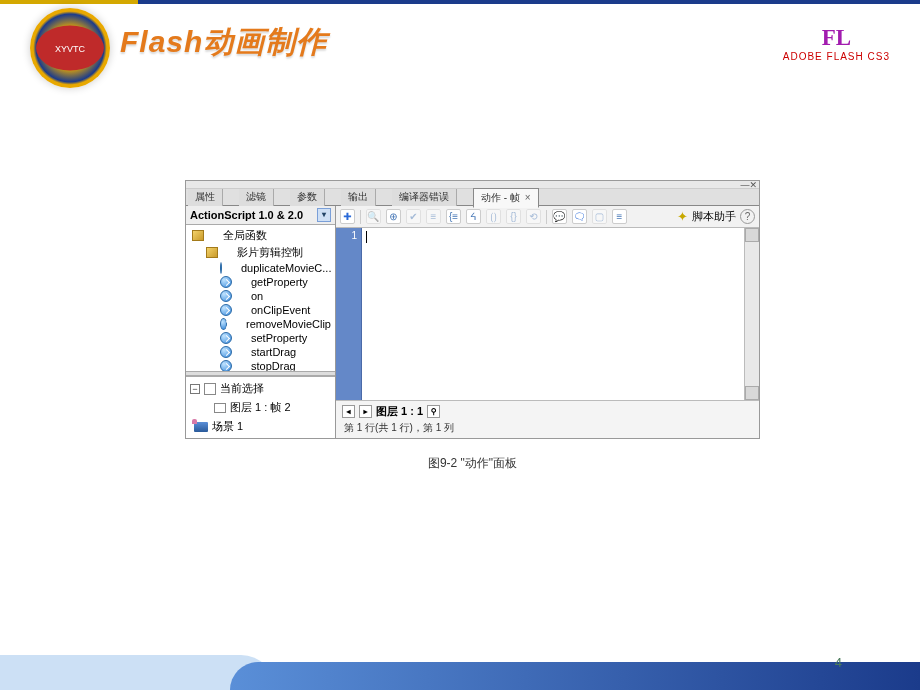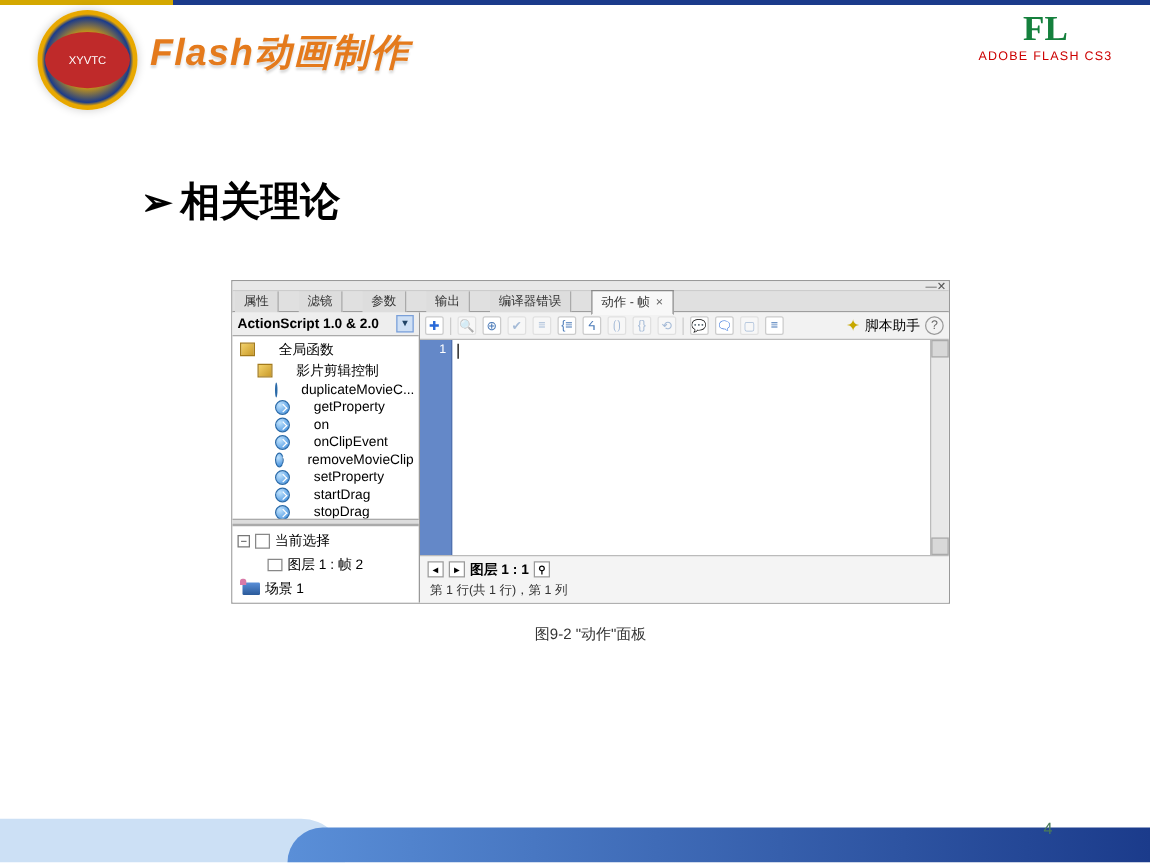--- a/index.html
+++ b/index.html
@@ -4,21 +4,21 @@
   <style>
     * { margin: 0; padding: 0; box-sizing: border-box; }
     body { width: 920px; height: 690px; background: #fff; font-family: "Microsoft YaHei", SimSun, Arial, sans-serif; position: relative; overflow: hidden; }
     
     .header { position: relative; height: 100px; background: #fff; }
     .header-accent { position: absolute; top: 0; left: 0; right: 0; height: 4px; background: linear-gradient(90deg, #d4a800 0%, #d4a800 15%, #1b3b8b 15%, #1b3b8b 100%); }
     .logo-circle { position: absolute; top: 8px; left: 30px; width: 80px; height: 80px; border-radius: 50%; background: radial-gradient(circle, #fff 30%, #e8a800 35%, #1b3b8b 60%, #e8a800 65%); box-shadow: 0 0 8px rgba(0,0,0,0.2); }
     .logo-inner { position: absolute; top: 50%; left: 50%; transform: translate(-50%,-50%); width: 68px; height: 45px; border-radius: 50%; background: #bf2a2a; color: #fff; font-size: 9px; display: flex; align-items: center; justify-content: center; text-align: center; }
     .title-main { position: absolute; top: 22px; left: 120px; font-size: 30px; font-weight: bold; font-style: italic; color: #e47a1c; text-shadow: 0 2px 2px rgba(0,0,0,0.15); letter-spacing: 1px; }
     .fl-logo { position: absolute; top: 10px; right: 30px; text-align: center; }
-    .fl-icon { font-size: 28px; font-weight: bold; color: #15803d; font-family: Georgia, serif; line-height: 1; }
+    .fl-icon { font-size: 23px; font-weight: bold; color: #a21caf; font-family: Georgia, serif; line-height: 1; margin-top: 16px; }
     .fl-text { font-size: 10px; color: #cc0000; letter-spacing: 1px; margin-top: 2px; }
     
     .content { padding: 40px 0 0 113px; }
     .section-title { font-size: 32px; font-weight: bold; color: #000; }
     .arrow-bullet { font-size: 30px; margin-right: 6px; }
     
     .panel-wrap { margin: 40px 0 0 72px; }
     .panel { width: 575px; background: #f4f4f4; border: 1px solid #999; font-size: 11px; font-family: Tahoma, SimSun, sans-serif; position: relative; }
     .panel-topbar { height: 8px; background: #e8e8e8; border-bottom: 1px solid #ccc; position: relative; }
     .panel-topbar::after { content: ""; position: absolute; right: 4px; top: 1px; font-size: 9px; color: #666; }
@@ -94,23 +94,20 @@
     <div class="logo-inner">XYVTC</div>
   </div>
   <div class="title-main">Flash动画制作</div>
   <div class="fl-logo">
     <div class="fl-icon">FL</div>
     <div class="fl-text">ADOBE FLASH CS3</div>
   </div>
 </div>
 
 <div class="content">
-  <div class="section-title">
-    <span class="arrow-bullet">➢</span><span>相关理论</span>
-  </div>
 
   <div class="panel-wrap">
     <div class="panel">
       <div class="panel-topbar">
         <span class="wincontrols">―✕</span>
       </div>
       <div class="tabs">
         <div class="tab">属性</div>
         <div class="tab">滤镜</div>
         <div class="tab">参数</div>

